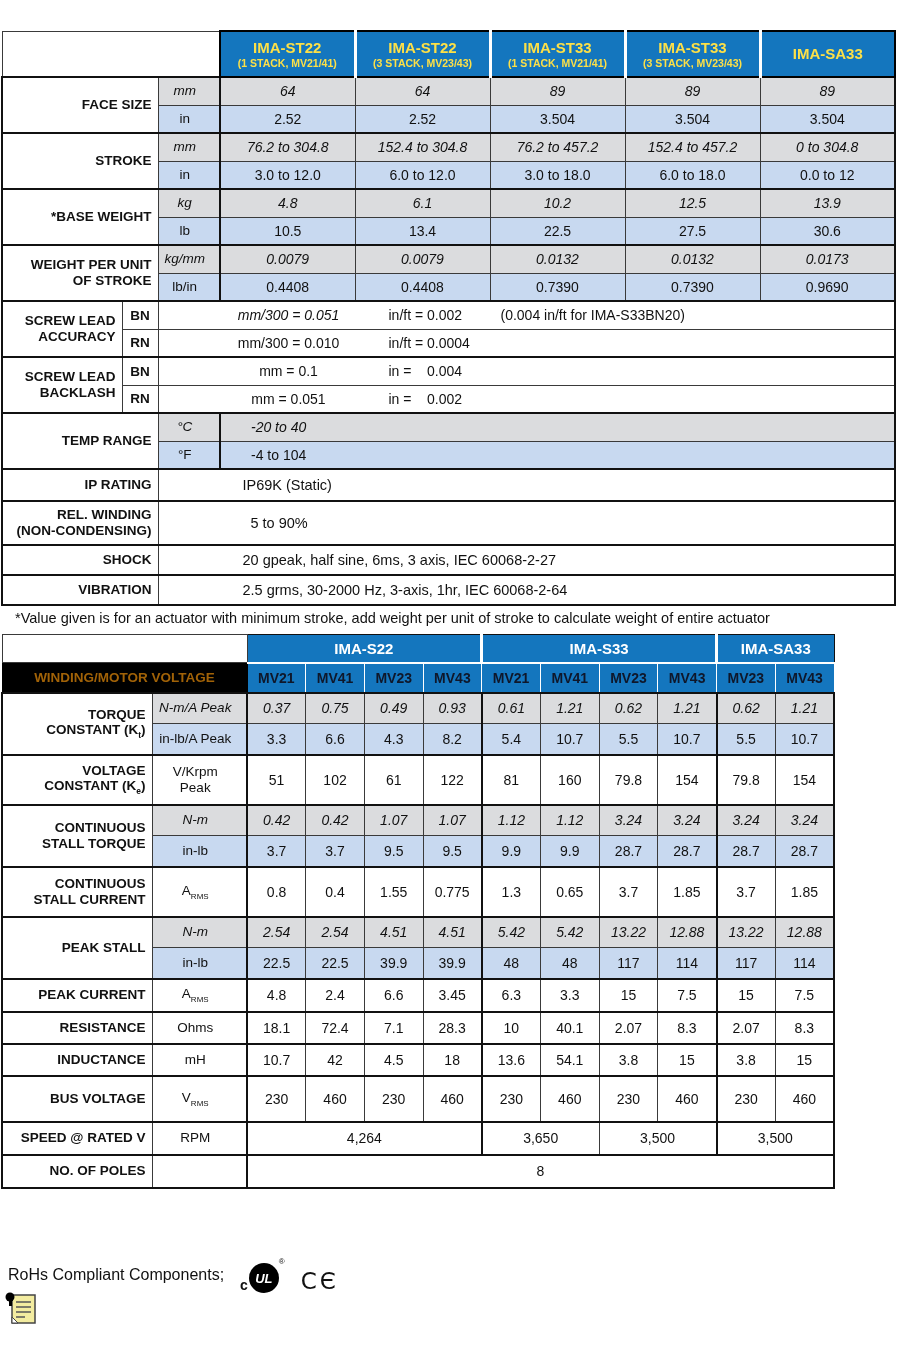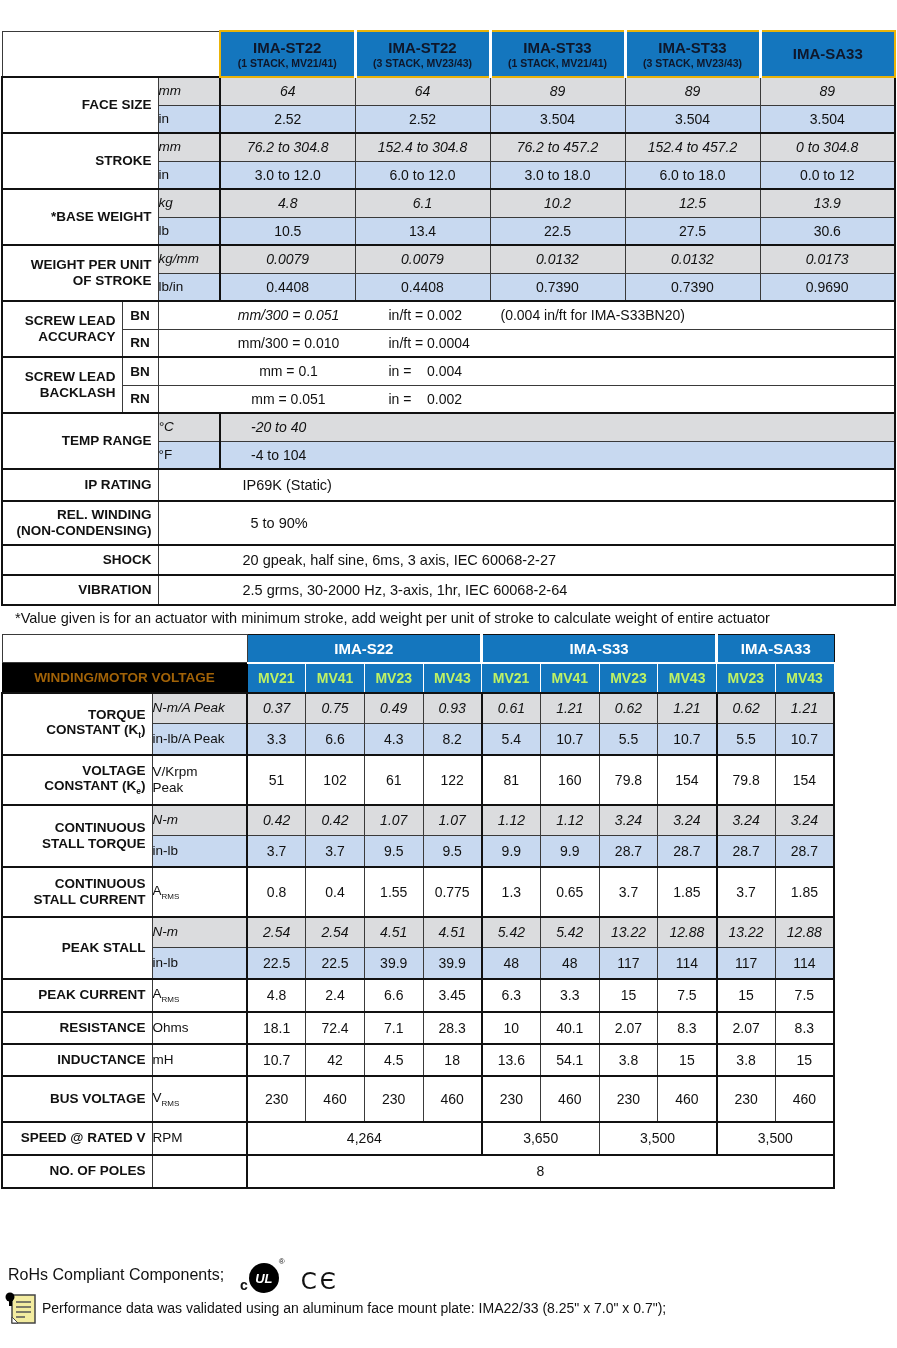--- a/index.html
+++ b/index.html
@@ -10,33 +10,33 @@
   .h2 { position:absolute; left:5px; top:636px; font-size:19px; font-weight:bold; }
 
   table { border-collapse:collapse; table-layout:fixed; }
   .ptable { position:absolute; left:1px; top:30px;  width:895px; }
   .mtable { position:absolute; left:1px; top:634px; width:834px; }
   td, th { padding:0; overflow:hidden; }
 
   td.blank { border:none; background:#fff; }
 
   
-  th.colh { background:#1476BE; color:#0f172a; font-weight:bold; vertical-align:middle;
-            border:2px solid #eab308; }
+  th.colh { background:#1476BE; color:#fde047; font-weight:bold; vertical-align:middle;
+            border:2px solid #000000; }
   th.colh + th.colh { border-left:3px solid #fff; }
   .colh .model  { font-size:15px;   line-height:1.3; }
   .colh .config { font-size:10.5px; line-height:1.2; }
 
   
   .ptable td { border:1px solid #3a3a3a; font-size:14px; }
   .mtable td { border:1px solid #3a3a3a; font-size:14px; }
   td.lbl, td.lbl2 { background:#fff; font-weight:bold; text-align:right; padding-right:6px;
                     font-size:13.5px; line-height:1.15; border-left:2px solid #111; }
   td.bn   { font-weight:bold; text-align:center; font-size:13.5px; background:#fff; }
-  td.unit { text-align:left; padding-right:8px; font-size:13.5px; background:#fff; line-height:1.15; }
+  td.unit { text-align:center; padding-right:8px; font-size:13.5px; background:#fff; line-height:1.15; }
   td.v    { text-align:center; background:#fff; }
   tr.gray td.unit, tr.gray td.v { background:#DBDCDE; font-style:italic; }
   tr.blue td.unit, tr.blue td.v { background:#C8D9F0; }
   tr.gstart td, tr.gstart th { border-top:2.5px solid #111; }
   tr.lastrow td { border-bottom:2.5px solid #111; }
   td.hv { border-left:2px solid #111; }
   .ptable td.er, .mtable td.er { border-right:2px solid #111; }
 
   td.freecell { background:#fff; text-align:left; padding-left:84px; font-size:14.5px; }
   td.freecell.hum { padding-left:92px; }
@@ -48,21 +48,21 @@
   .it  { font-style:italic; }
 
   .footnote { position:absolute; left:15px; top:610px; font-size:14.5px; }
 
   
   th.grp { background:#1476BE; color:#fff; font-weight:bold; font-size:15px;
            border:1px solid #111; border-bottom:2px solid #fff; }
   th.grp + th.grp { border-left:3px solid #fff; }
   th.winding { background:#000; color:#a16207; font-weight:bold; font-size:13.5px;
                text-align:center; border:1px solid #000; }
-  .mtable td.mvh { background:#1476BE; color:#bef264; font-weight:bold; text-align:center;
+  .mtable td.mvh { background:#1476BE; color:#0f172a; font-weight:bold; text-align:center;
            font-size:14px; border:1.5px solid #fff; border-bottom:2.5px solid #111; }
   sub { font-size:8.5px; }
   .rms { font-size:8px; }
 
   
   .rohs  { position:absolute; left:8px;  top:1266px; font-size:16px; }
   .marks { position:absolute; left:240px; top:1257px; display:flex; align-items:flex-end; height:36px; }
   .ul-c  { font-weight:bold; font-size:14px; margin-right:1px; }
   .ul-circle { width:30px; height:30px; background:#000; border-radius:50%; color:#fff;
                font-weight:bold; font-style:italic; font-size:13px; display:flex;
@@ -520,15 +520,14 @@
 
   <div class="note-icon">
     <svg width="32" height="36" viewBox="0 0 32 36">
       <rect x="7" y="4" width="23" height="28" fill="#F3ECA0" stroke="#444" stroke-width="1.5"></rect>
       <path d="M11 11h15 M11 16h15 M11 21h15 M11 26h9" stroke="#555" stroke-width="1.5" fill="none"></path>
       <polygon points="7,32 13,32 7,26" fill="#fff" stroke="#444" stroke-width="1"></polygon>
       <circle cx="5" cy="6" r="4.5" fill="#000"></circle>
       <rect x="4" y="6" width="3" height="9" fill="#000"></rect>
     </svg>
   </div>
-  <div class="note1">Performance data was validated using an aluminum face mount plate: IMA22/33 (8.25" x 7.0" x 0.7");</div>
 
 </div>
 
 </body></html>

